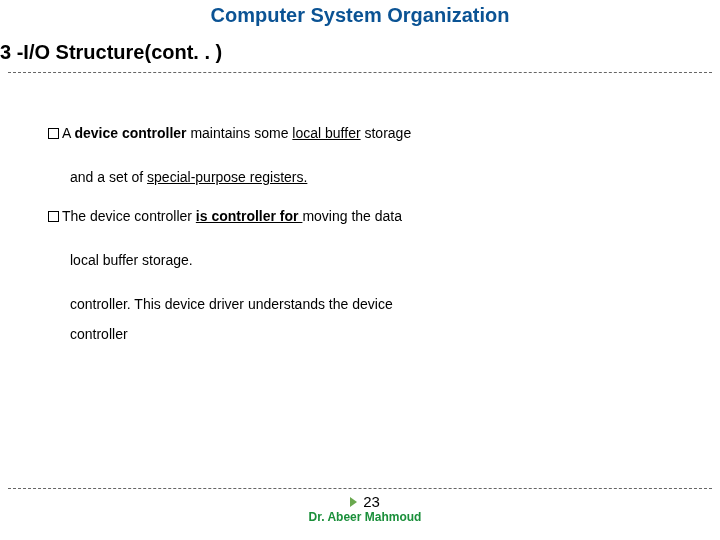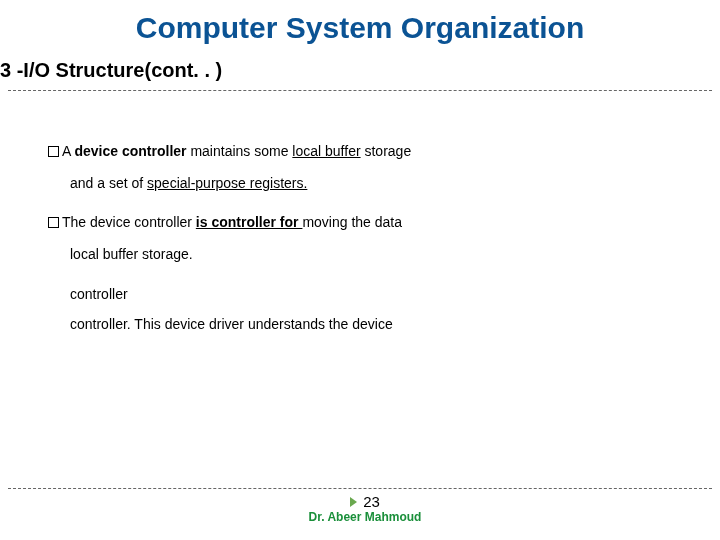--- a/index.html
+++ b/index.html
@@ -6,24 +6,24 @@
     body {
       width: 720px;
       height: 540px;
       font-family: Arial, sans-serif;
       background: #fff;
       position: relative;
       overflow: hidden;
     }
     .title {
       color: #0b5394;
-      font-size: 30px;
+      font-size: 20px;
       font-weight: bold;
       text-align: center;
-      padding-top: 11px;
+      padding-top: 4px;
     }
     .subtitle {
       color: #000;
       font-size: 20px;
       font-weight: bold;
       margin-top: 14px;
       margin-bottom: 8px;
     }
     .dash-line {
       border-top: 1.5px dashed #666;
@@ -37,21 +37,21 @@
     }
     .bullet {
       margin-bottom: 18px;
     }
     .bullet .line1 {
       text-indent: -22px;
       padding-left: 22px;
     }
     .bullet .cont {
       padding-left: 22px;
-      margin-top: 10px;
+      margin-top: 22px;
     }
     .bullet .cont + .cont {
       margin-top: 9px;
     }
     .square {
       display: inline-block;
       width: 11px;
       height: 11px;
       border: 1.5px solid #000;
       margin-right: 3px;
@@ -114,22 +114,22 @@
   </div>
 
   <div class="bullet">
     <div class="line1">
       <span class="square"></span><span>The device controller </span><span class="b u">is controller for </span><span>moving the data</span>
     </div>
     <div class="cont">local buffer storage.</div>
   </div>
 
   <div class="bullet">
+    <div class="cont">controller. This device driver understands the device</div>
     <div class="cont">controller</div>
-    <div class="cont">controller. This device driver understands the device</div>
   </div>
 
 </div>
 
 <div class="footer">
   <div class="footer-dash"></div>
   <div class="footer-row">
     <div class="page-num">
       <span class="tri"></span>
         <span>23</span>

